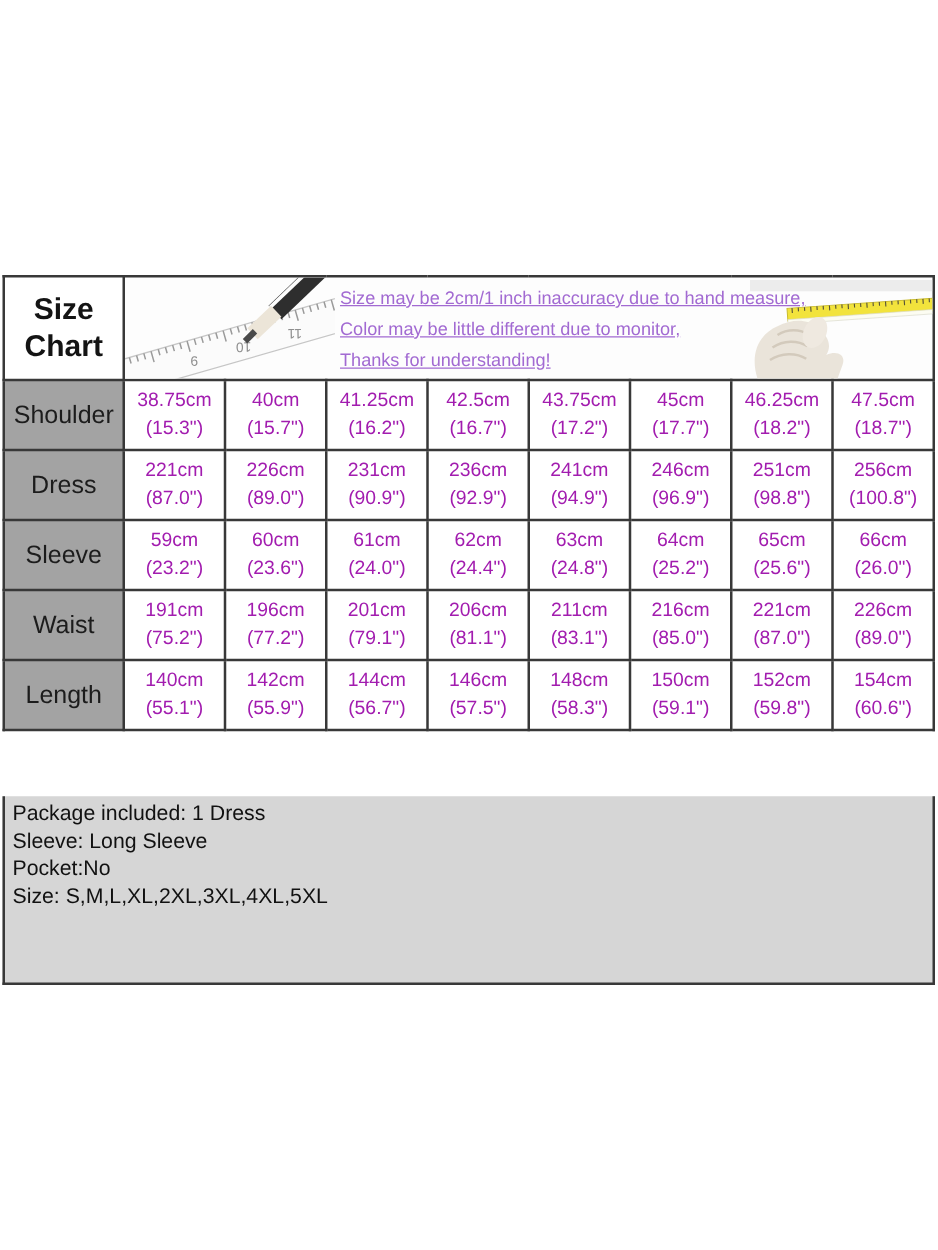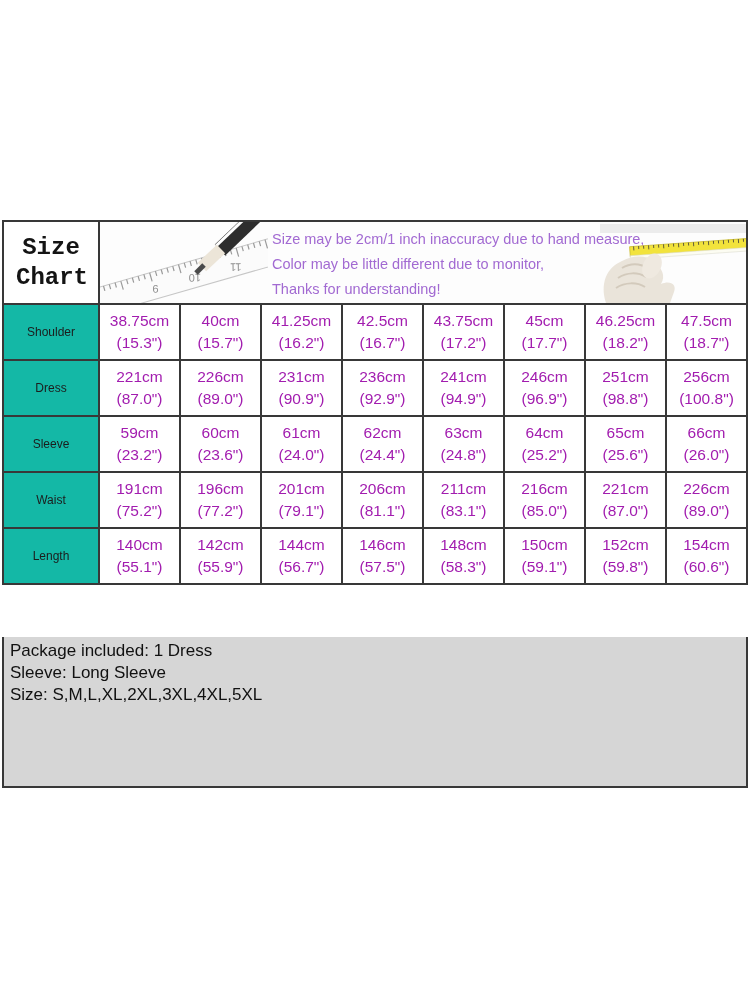--- a/index.html
+++ b/index.html
@@ -3,34 +3,34 @@
 <meta charset="utf-8">
 <style>
   html,body{margin:0;padding:0;background:#ffffff;}
   body{width:750px;height:1000px;font-family:"Liberation Sans",sans-serif;}
   .sheet{position:relative;width:750px;height:1000px;background:#fff;overflow:hidden;}
 
   .size-table{position:absolute;left:2px;top:220px;width:746px;border-collapse:collapse;table-layout:fixed;}
   .size-table td{border:2px solid #383838;padding:0;}
 
   .title-cell{background:#ffffff;text-align:center;vertical-align:middle;}
-  .title-text{font-size:24px;font-weight:bold;color:#141414;line-height:1.25;width:70px;margin:0 auto;font-family:Liberation Mono, monospace;}
+  .title-text{font-size:24px;font-weight:bold;color:#141414;line-height:1.25;width:70px;margin:0 auto;}
 
   .banner-cell{background:#fdfdfd;vertical-align:top;}
   .banner{position:relative;height:81px;overflow:hidden;}
   .illus-left{position:absolute;left:0;top:0;width:168px;height:81px;}
   .illus-right{position:absolute;right:0;top:0;width:146px;height:81px;}
   .notes{position:absolute;left:172px;top:9px;color:#a26ad2;font-size:14.5px;white-space:nowrap;}
-  .notes div{margin-bottom:9px;}
+  .notes div{margin-bottom:9px;text-decoration:underline;}
 
   .head-row td{height:40px;background:#d9d9d9;text-align:center;vertical-align:middle;
                font-size:17px;color:#1c1c1c;}
   .corner{color:#e42320;font-weight:bold;font-size:16px;line-height:1.3;}
 
-  .rowlabel{background:#14b8a6;text-align:center;vertical-align:middle;font-size:12px;color:#1c1c1c;margin-left:40px;}
+  .rowlabel{background:#a3a3a3;text-align:center;vertical-align:middle;font-size:20px;color:#1c1c1c;margin-left:40px;}
   .data-row td{height:54px;}
   .cell{background:#ffffff;text-align:center;vertical-align:middle;font-size:15.5px;color:#a21caf;}
   .cell span{display:block;line-height:1.45;}
 
   .info-panel{position:absolute;left:2px;top:637px;width:736px;height:126px;background:#d6d6d6;
               border:2px solid #383838;border-top:none;padding:3px 0 20px 6px;
               font-size:17px;line-height:22px;color:#111;}
 </style>
 </head>
 <body>
@@ -273,16 +273,17 @@
             <span>154cm</span>
             <span>(60.6")</span>
           </td>
     </tr>
   </tbody>
     </table>
 
   <div class="info-panel">
     <div>Package included: 1 Dress</div>
     <div>Sleeve: Long Sleeve</div>
+    <div>Pocket:No</div>
     <div>Size: S,M,L,XL,2XL,3XL,4XL,5XL</div>
   </div>
 
 </div>
 
 </body></html>

